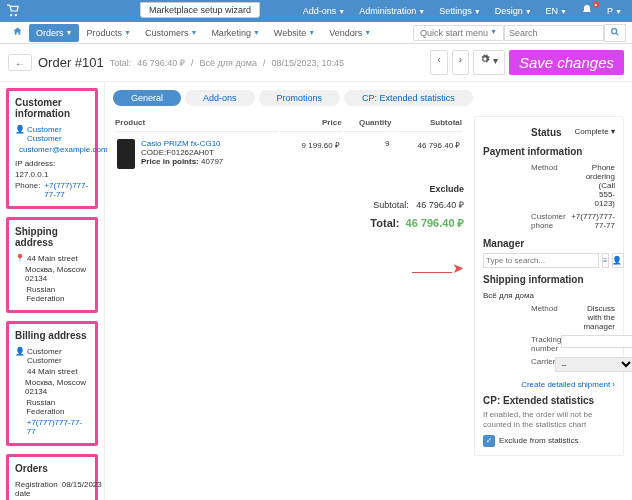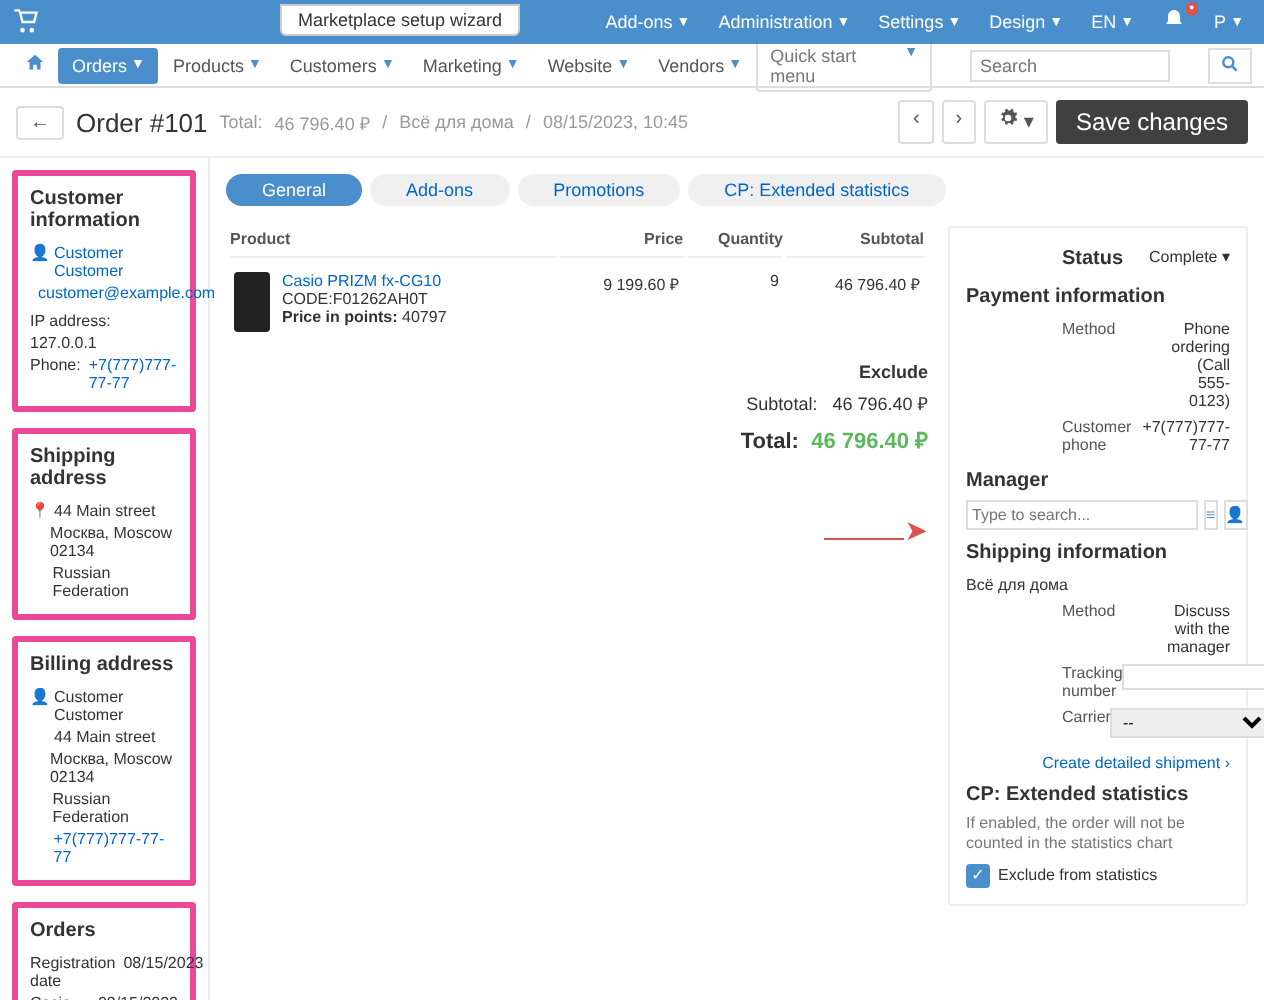--- a/index.html
+++ b/index.html
@@ -16,33 +16,33 @@
 .topbar .icon-btn { padding: 0 4px; cursor: pointer; position: relative; }
 .badge { position: absolute; top: -3px; right: -2px; background: #d9534f; color: #fff; border-radius: 6px; font-size: 7px; padding: 0 2px; }
 
 
 .navbar { background: #fff; border-bottom: 1px solid #ddd; height: 22px; display: flex; align-items: center; padding: 0 6px; font-size: 9px; }
 .navbar .home { padding: 0 6px; cursor: pointer; }
 .navbar .nav-item { padding: 4px 7px; cursor: pointer; color: #555; display: flex; align-items: center; gap: 2px; }
 .navbar .nav-item.active { background: #4b8ecc; color: #fff; border-radius: 2px; }
 .navbar .caret { font-size: 7px; color: #4b8ecc; }
 .navbar .nav-item.active .caret { color: #fff; }
-.navbar .search-area { margin-left: auto; display: flex; align-items: center; gap: 19px; }
+.navbar .search-area { margin-left: auto; display: flex; align-items: center; gap: 0; }
 .navbar .quick { border: 1px solid #ddd; padding: 2px 6px; border-radius: 2px; color: #777; display: flex; gap: 2px; }
 .navbar input { border: 1px solid #ddd; padding: 2px 4px; font-size: 9px; width: 100px; }
 .navbar .search-btn { border: 1px solid #ddd; background: #fff; padding: 2px 5px; color: #4b8ecc; cursor: pointer; }
 
 
 .titlebar { border-bottom: 1px solid #eee; padding: 6px 8px; display: flex; align-items: center; gap: 6px; }
 .titlebar .back { border: 1px solid #ddd; padding: 2px 6px; border-radius: 2px; cursor: pointer; color: #555; }
 .titlebar h1 { font-size: 13px; font-weight: normal; }
 .titlebar .sub { color: #999; font-size: 9px; }
 .titlebar .right-btns { margin-left: auto; display: flex; gap: 4px; }
 .titlebar .icon-box { border: 1px solid #ddd; padding: 3px 6px; border-radius: 2px; cursor: pointer; color: #555; }
-.titlebar .save { background: #404040; color: #fff; border: none; padding: 4px 10px; border-radius: 2px; cursor: pointer; font-size: 12px; }
+.titlebar .save { background: #d946ef; color: #fff; border: none; padding: 4px 10px; border-radius: 2px; cursor: pointer; font-size: 15px; font-style: italic; }
 
 
 .layout { display: flex; }
 .sidebar { width: 105px; padding: 6px; border-right: 1px solid #eee; }
 .main { flex: 1; padding: 8px; min-width: 0; }
 
 .card { border: 3px solid #ec4899; border-radius: 2px; padding: 6px; margin-bottom: 8px; font-size: 8px; }
 .card h3 { font-size: 10px; margin-bottom: 5px; font-weight: bold; color: #333; }
 .card .row { display: flex; gap: 4px; padding: 1px 0; }
 .card .row .ico { color: #aaa; width: 8px; }

